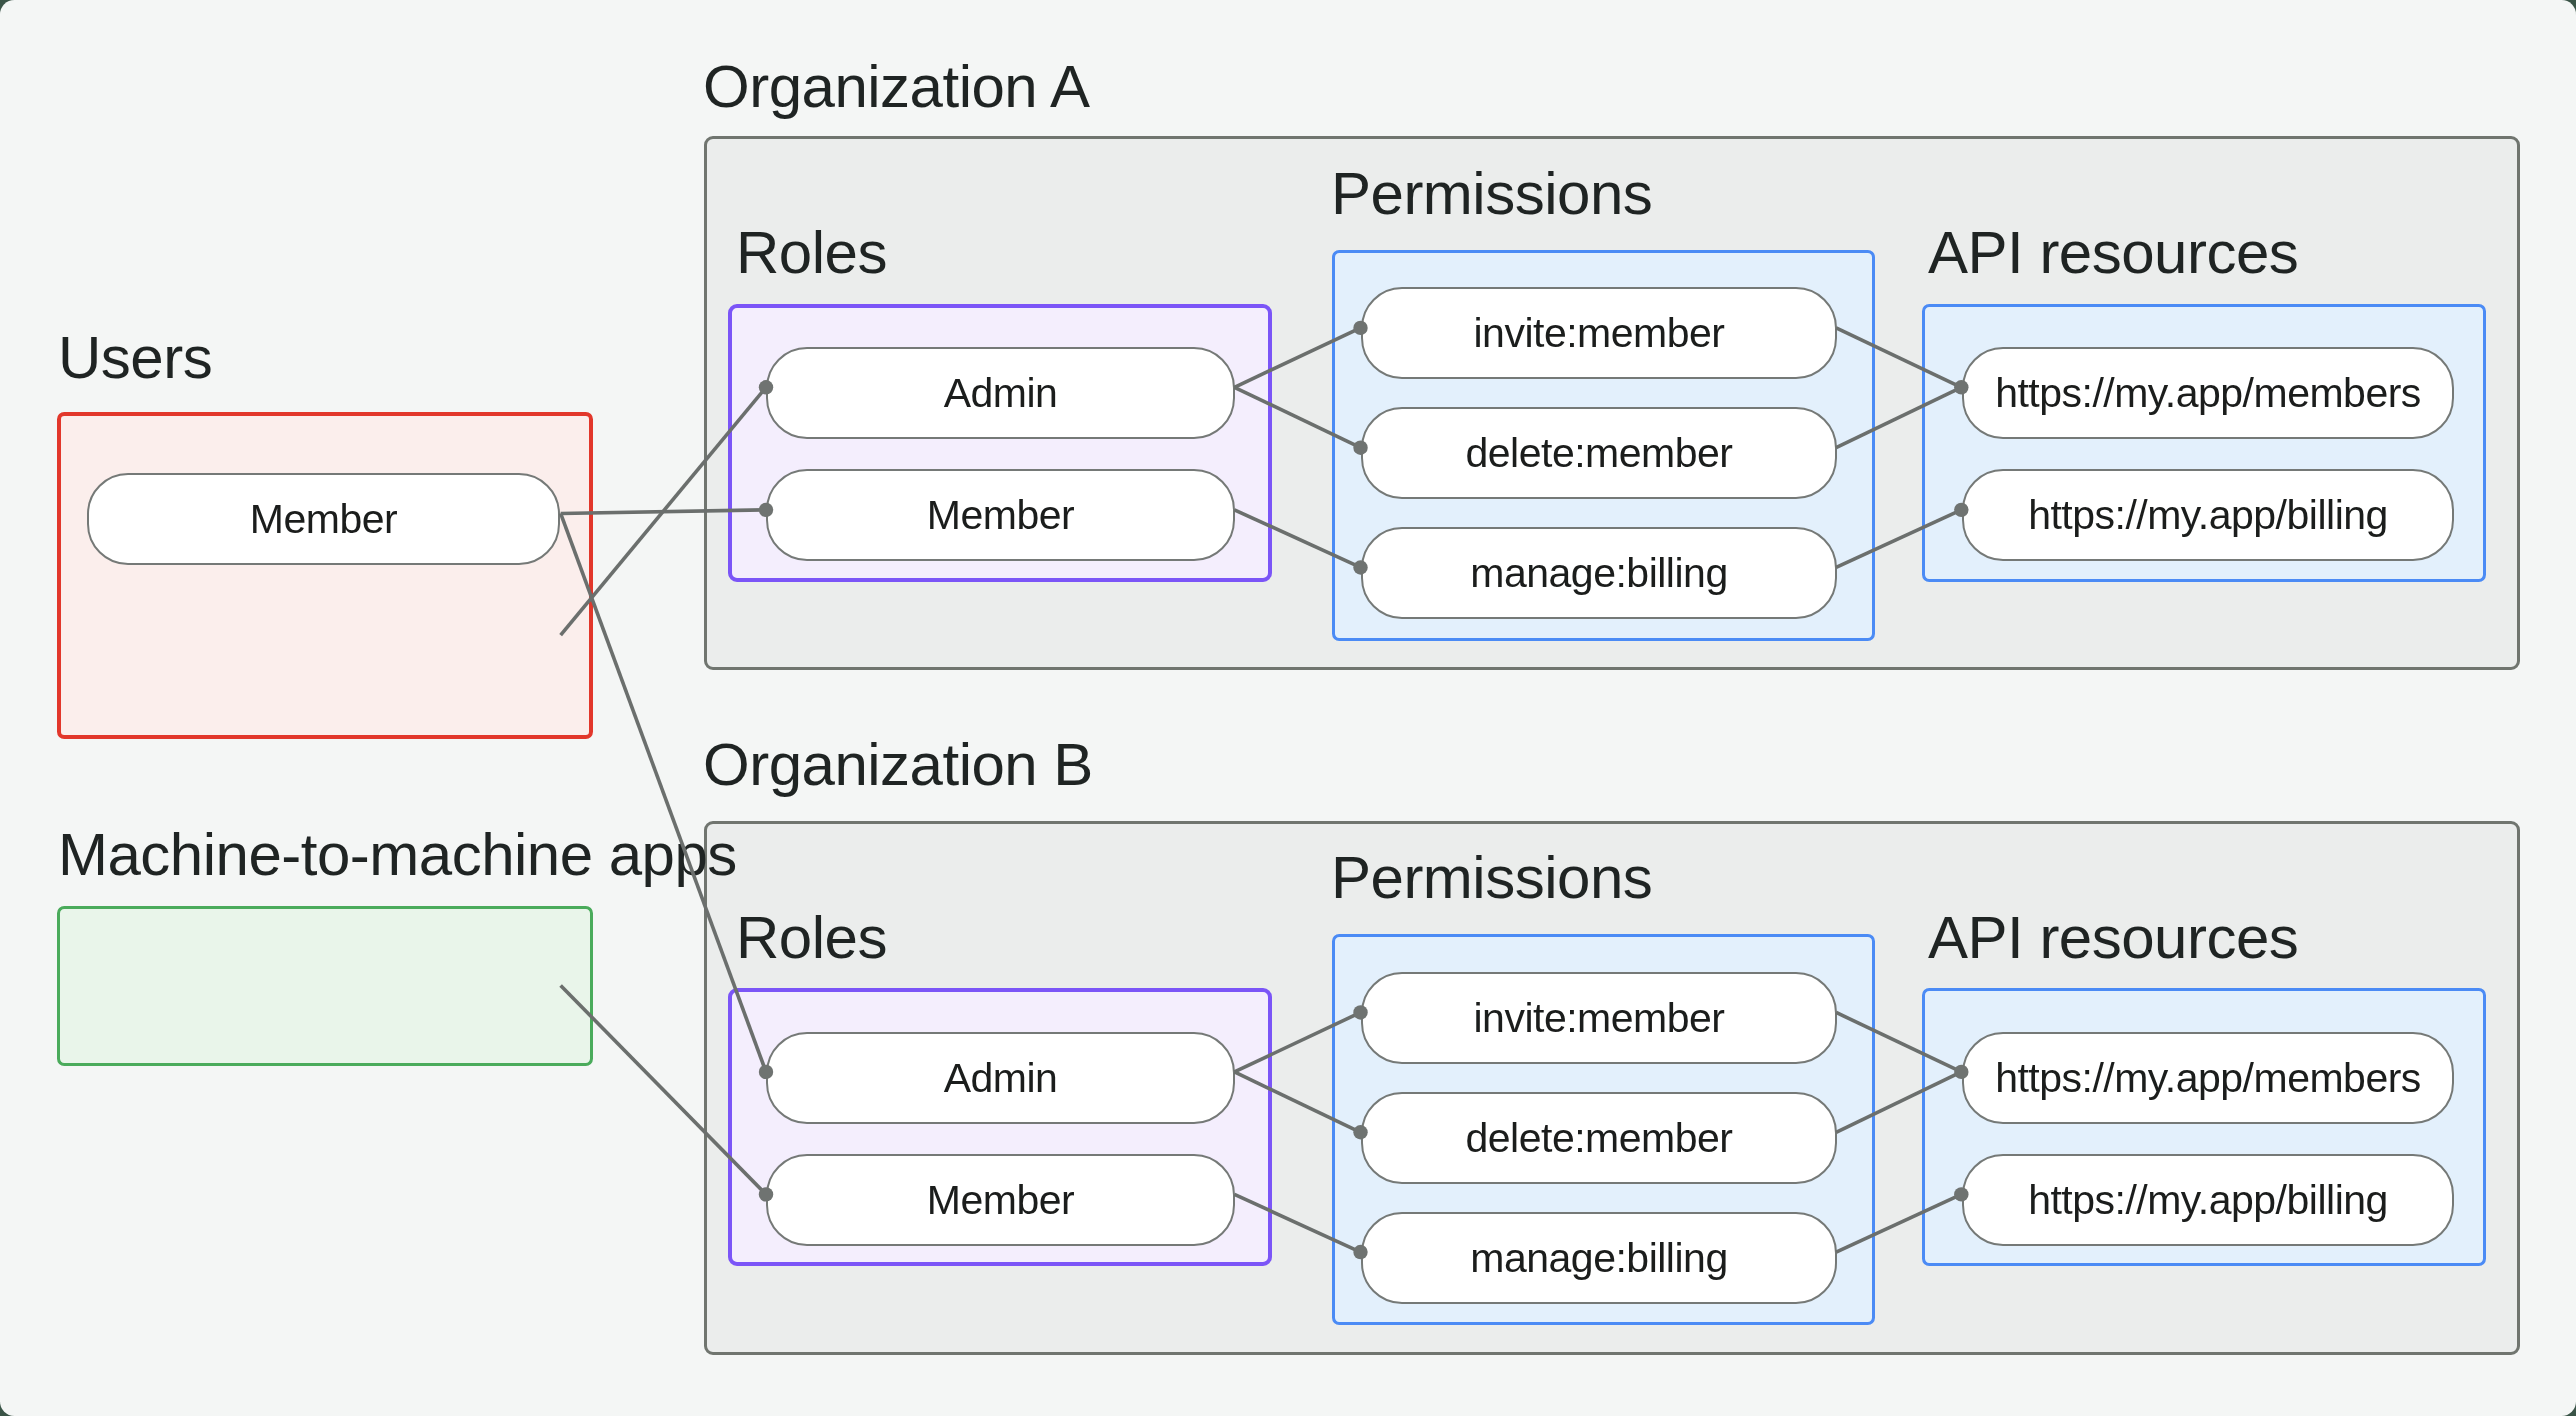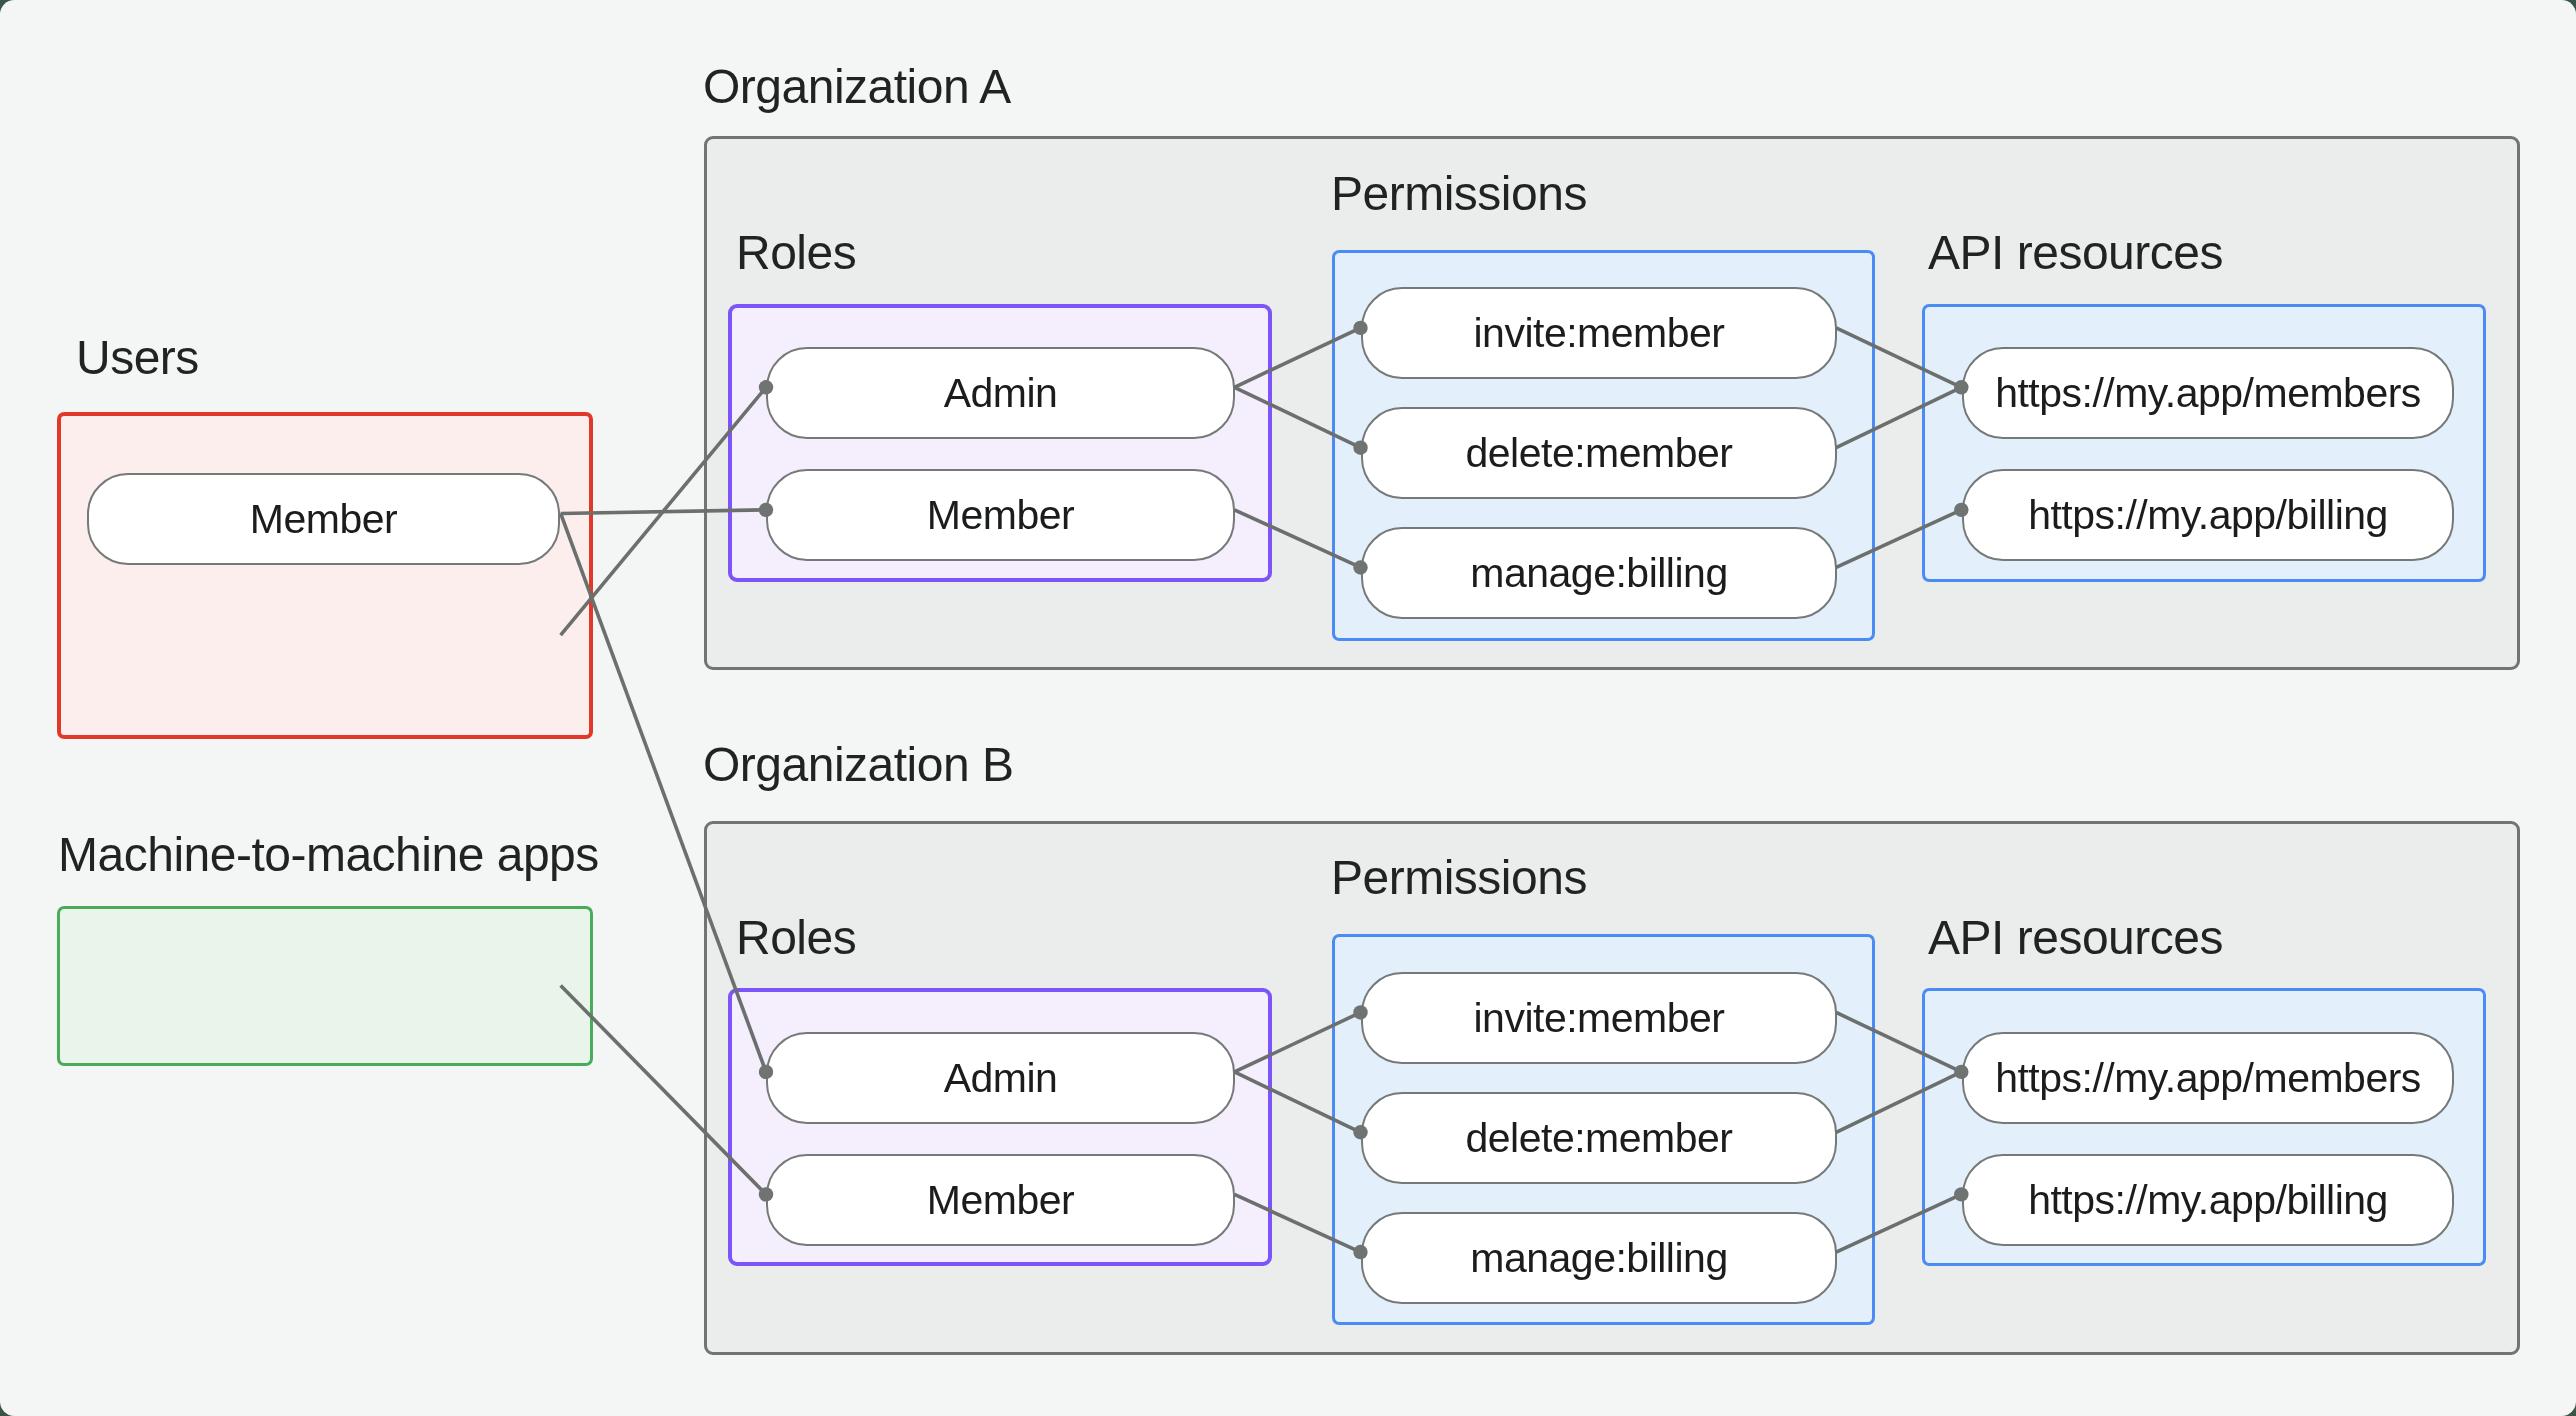--- a/index.html
+++ b/index.html
@@ -11,21 +11,21 @@
   .canvas {
     position: relative;
     width: 2576px;
     height: 1416px;
     background: #f4f6f5;
     border-radius: 14.4px;
     overflow: hidden;
   }
   .group-label {
     position: absolute;
-    font-size: 48px;
+    font-size: 60px;
     line-height: 52px;
     letter-spacing: -0.5px;
     color: #1f2423;
     white-space: nowrap;
   }
   .group-box {
     position: absolute;
     box-sizing: border-box;
     border-radius: 7.2px;
   }
@@ -72,21 +72,21 @@
   <div class="group-box org-box" style="left:704px;top:821px;width:1816px;height:534px"></div>
 
   <div class="group-box roles-box" style="left:728px;top:304px;width:544px;height:278px"></div>
   <div class="group-box blue-box" style="left:1332px;top:250px;width:543px;height:391px"></div>
   <div class="group-box blue-box" style="left:1922px;top:304px;width:564px;height:278px"></div>
 
   <div class="group-box roles-box" style="left:728px;top:988px;width:544px;height:278px"></div>
   <div class="group-box blue-box" style="left:1332px;top:934px;width:543px;height:391px"></div>
   <div class="group-box blue-box" style="left:1922px;top:988px;width:564px;height:278px"></div>
 
-  <div class="group-label" style="left:76px;top:332px">Users</div>
+  <div class="group-label" style="left:58px;top:332px">Users</div>
   <div class="group-label" style="left:58px;top:829px">Machine-to-machine apps</div>
 
   <div class="group-label" style="left:703px;top:61px">Organization A</div>
   <div class="group-label" style="left:736px;top:227px">Roles</div>
   <div class="group-label" style="left:1331px;top:168px">Permissions</div>
   <div class="group-label" style="left:1928px;top:227px">API resources</div>
 
   <div class="group-label" style="left:703px;top:739px">Organization B</div>
   <div class="group-label" style="left:736px;top:912px">Roles</div>
   <div class="group-label" style="left:1331px;top:852px">Permissions</div>

